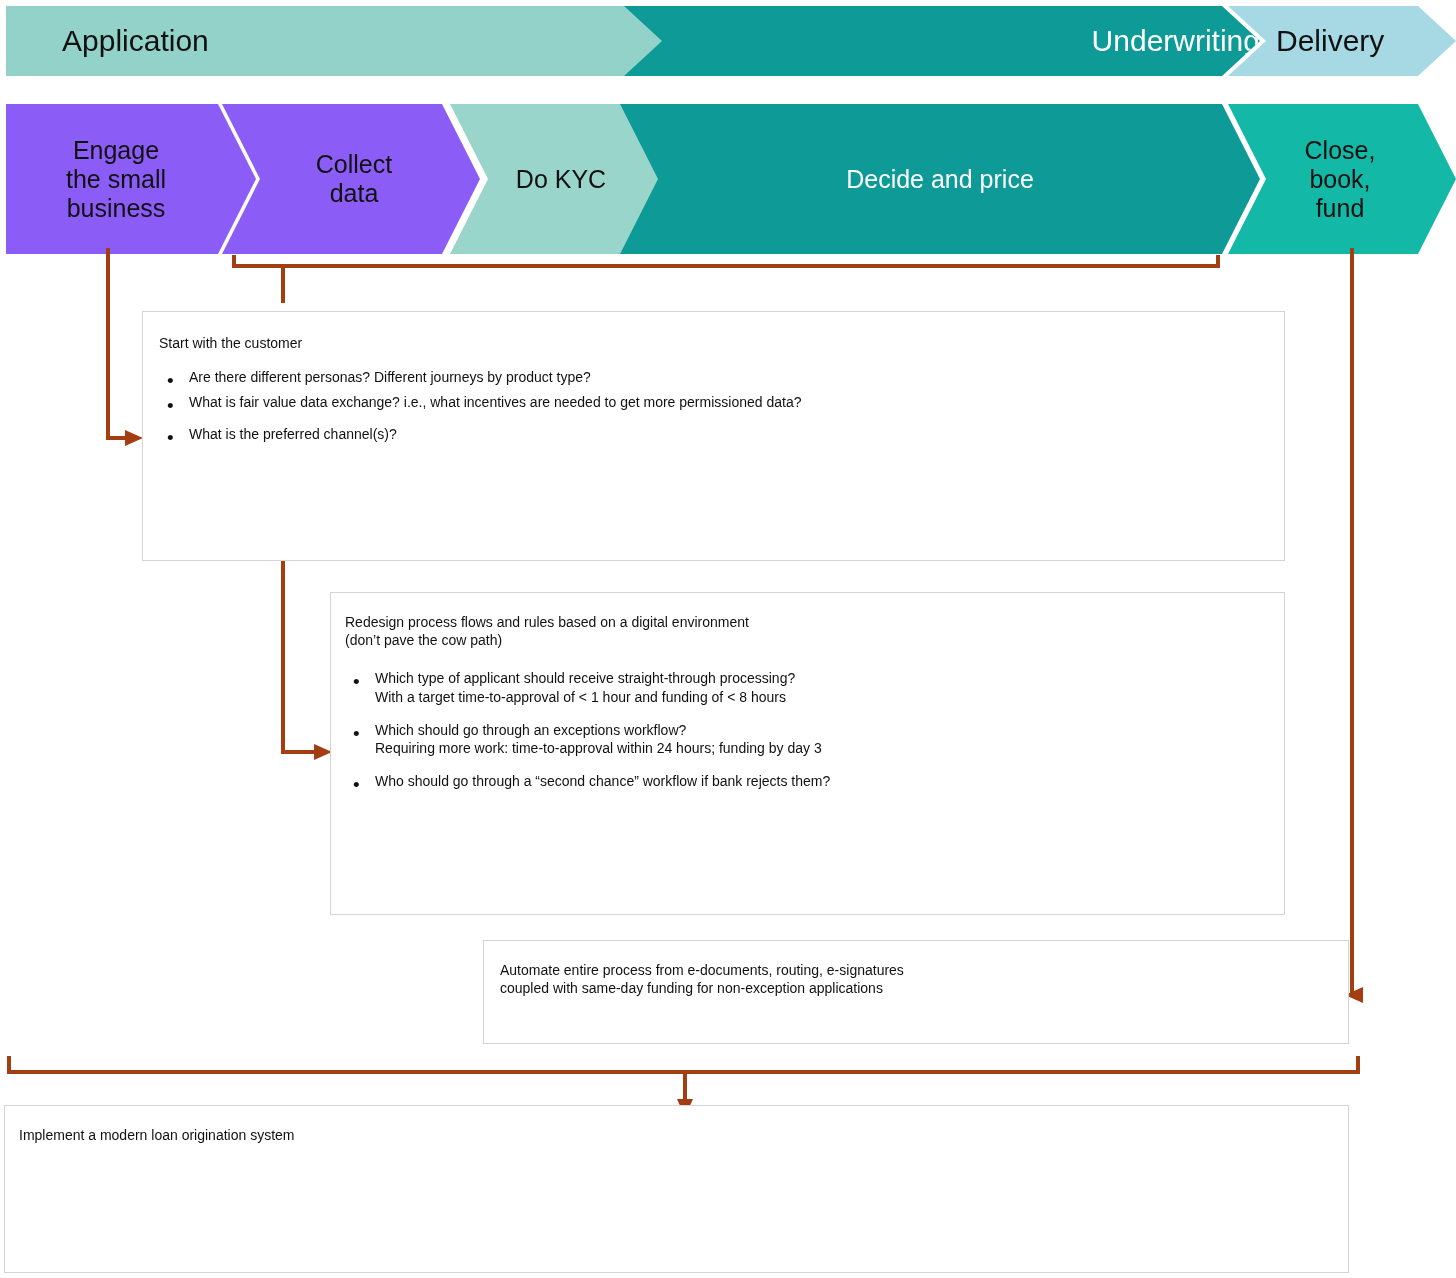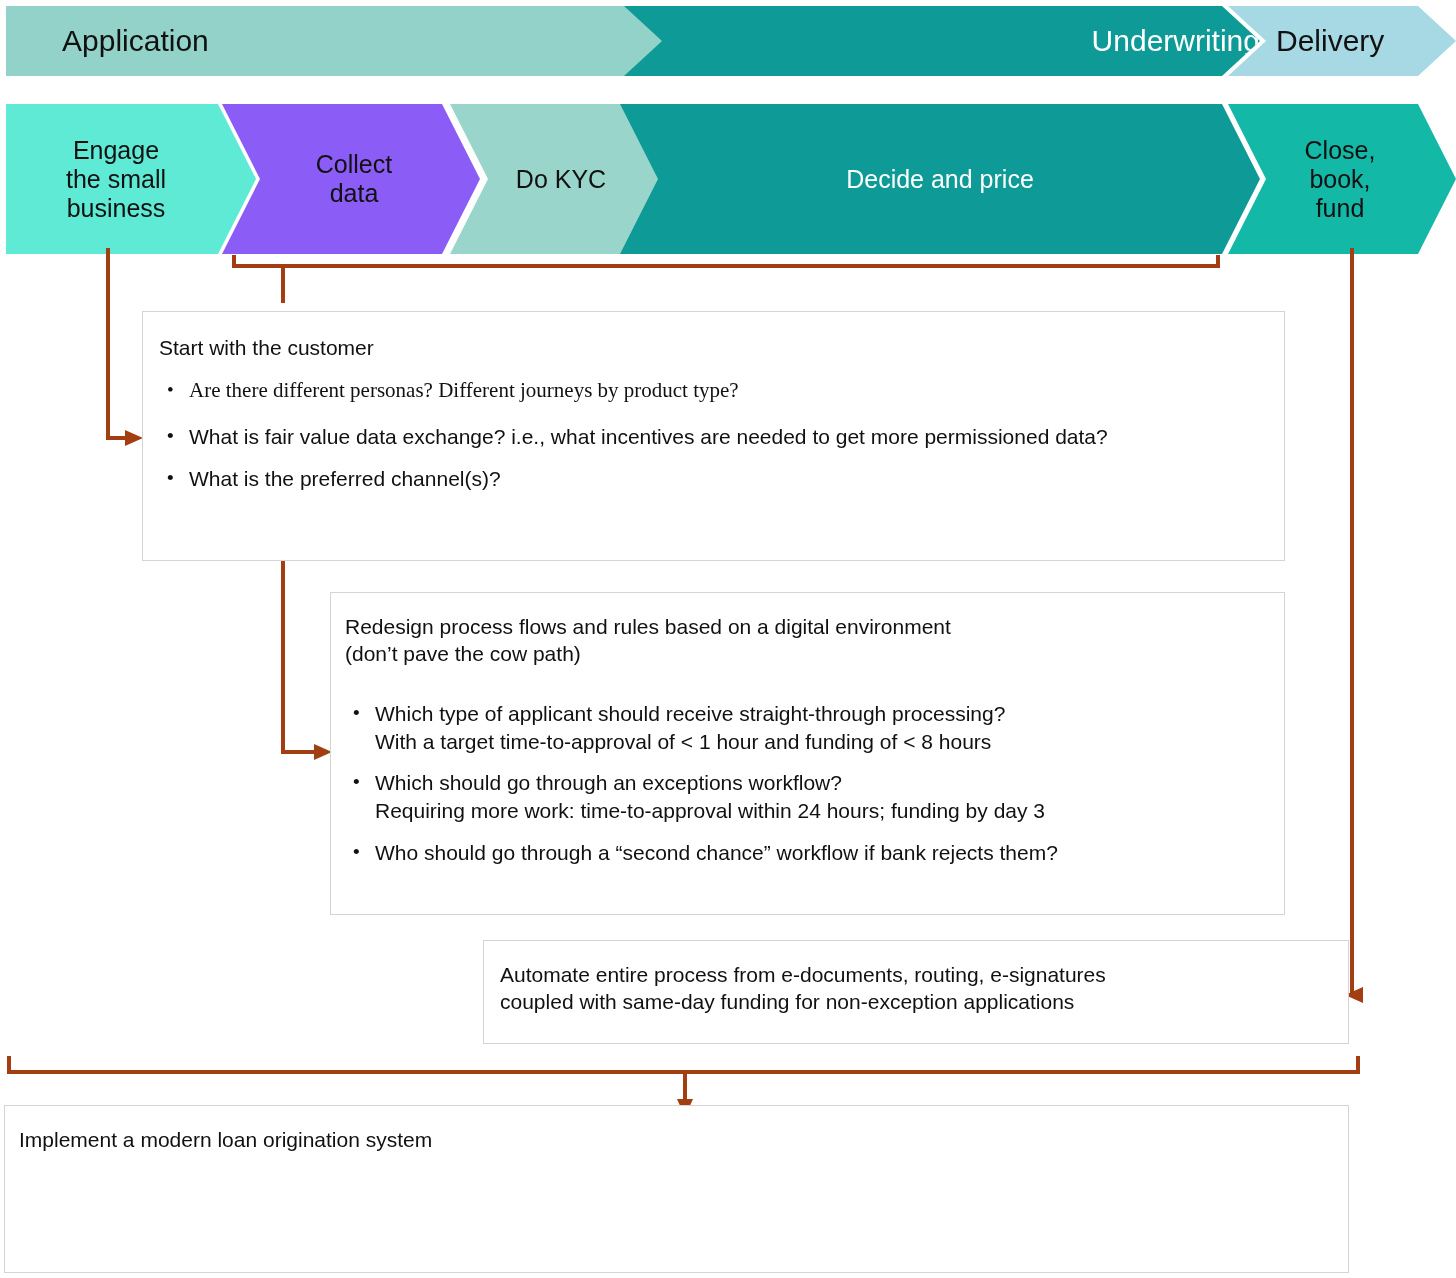--- a/index.html
+++ b/index.html
@@ -42,21 +42,21 @@
   .band1{height:70px;top:6px;font-size:30px;justify-content:flex-end;}
   
   .band2{height:150px;top:104px;font-size:25px;}
 
   
   .box{
     position:absolute;
     box-sizing:border-box;
     background:#ffffff;
     border:1px solid #d4d4d4;
-    font-size:21px;
+    font-size:14px;
     color:#111111;
   }
   .box .hdr{
     display:block;
     line-height:1.3;
     white-space:pre-line;
   }
   .box ul{
     list-style:none;
     margin:0;
@@ -89,21 +89,21 @@
   </div>
 
   <div class="chev band1 notch" style="left:624px;width:636px;background:#0e9b97;color:#ffffff;">
     <span class="lbl">Underwriting</span>
   </div>
 
   <div class="chev band1 notch" style="left:1228px;width:228px;background:#a6d9e4;color:#111111;justify-content:flex-start;padding-left:48px;">
     <span class="lbl">Delivery</span>
   </div>
 
-  <div class="chev band2 flat-left" style="left:6px;width:250px;background:#5eead4;color:#111111;padding-right:30px;">
+  <div class="chev band2 flat-left" style="left:6px;width:250px;background:#8b5cf6;color:#111111;padding-right:30px;">
     <span class="lbl">Engage
 the small
 business</span>
   </div>
 
   <div class="chev band2 notch" style="left:222px;width:258px;background:#8b5cf6;color:#111111;padding-right:18px;padding-left:24px;">
     <span class="lbl">Collect
 data</span>
   </div>
 
@@ -140,30 +140,30 @@
       <polygon points="143,438 125,430 125,446"></polygon>
       <polygon points="332,752 314,744 314,760"></polygon>
       <polygon points="1345,995 1363,987 1363,1003"></polygon>
       <polygon points="685,1117 677,1099 693,1099"></polygon>
     </g>
   </svg>
 
   <div class="box" style="left:142px;top:311px;width:1143px;height:250px;padding:22px 26px 0 16px;">
     <span class="hdr">Start with the customer</span>
     <ul style="margin-top:16px;">
-      <li style="margin-bottom:18px;font-family:Liberation Serif, serif;">Are there different personas? Different journeys by product type?</li>
+      <li style="margin-bottom:6px;">Are there different personas? Different journeys by product type?</li>
       <li style="margin-bottom:14px;">What is fair value data exchange? i.e., what incentives are needed to get more permissioned data?</li>
       <li>What is the preferred channel(s)?</li>
     </ul>
   </div>
 
   <div class="box" style="left:330px;top:592px;width:955px;height:323px;padding:20px 26px 0 14px;">
     <span class="hdr">Redesign process flows and rules based on a digital environment
 (don’t pave the cow path)</span>
-    <ul style="margin-top:32px;">
+    <ul style="margin-top:20px;">
       <li style="margin-bottom:14px;">Which type of applicant should receive straight-through processing?
 With a target time-to-approval of &lt; 1 hour and funding of &lt; 8 hours</li>
       <li style="margin-bottom:14px;">Which should go through an exceptions workflow?
 Requiring more work: time-to-approval within 24 hours; funding by day 3</li>
       <li>Who should go through a “second chance” workflow if bank rejects them?</li>
     </ul>
   </div>
 
   <div class="box" style="left:483px;top:940px;width:866px;height:104px;padding:20px 20px 0 16px;">
     <span class="hdr">Automate entire process from e-documents, routing, e-signatures

